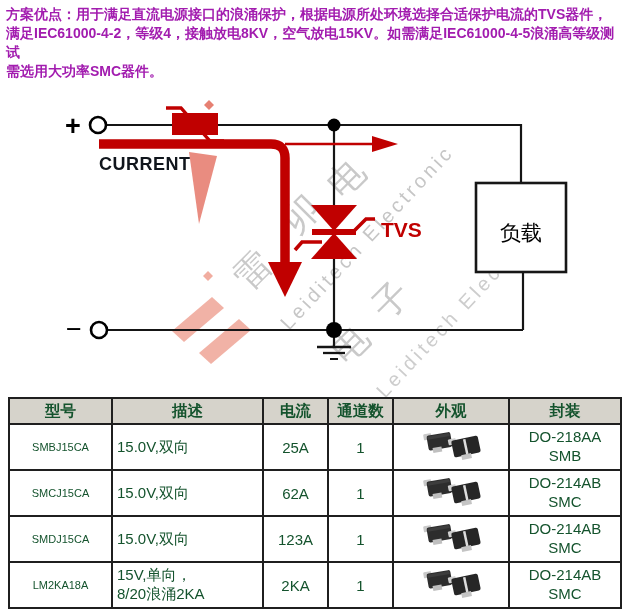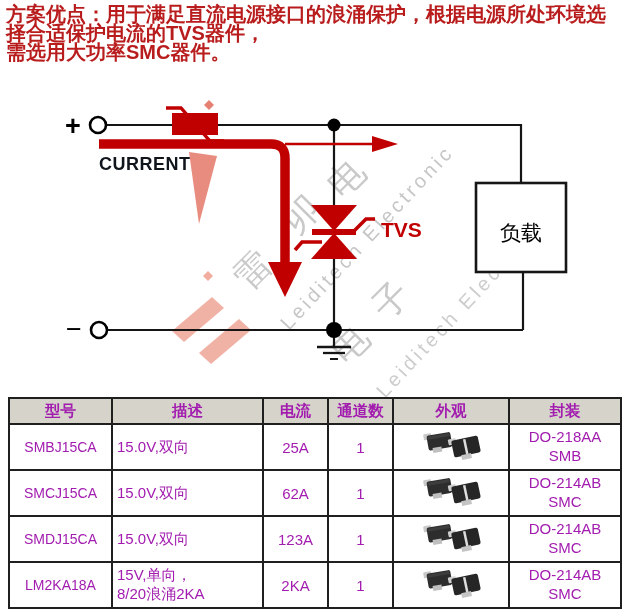--- a/index.html
+++ b/index.html
@@ -3,50 +3,51 @@
 <meta charset="utf-8">
 <style>
   html,body{margin:0;padding:0;background:#fff;}
   #stage{
     position:relative;width:628px;height:614px;background:#fff;overflow:hidden;
     font-family:"Liberation Sans", sans-serif;color:#000;
   }
   
   #intro{
     position:absolute;left:6px;top:5px;width:618px;
-    font-weight:bold;font-size:20px;line-height:19px;color:#b91c1c;
+    font-weight:bold;font-size:14px;line-height:19px;color:#a21caf;
     letter-spacing:0;
   }
   
   #diagram{position:absolute;left:0;top:0;width:628px;height:397px;}
   
   #parts-table{
     position:absolute;left:8px;top:397px;width:612px;
     border-collapse:collapse;table-layout:fixed;
-    font-size:15px;color:#a21caf;
+    font-size:15px;color:#14532d;
   }
   #parts-table th,#parts-table td{
     border:2px solid #1f1f1f;padding:0 4px;overflow:hidden;
   }
   #parts-table th{
     background:#d6d3cb;font-weight:bold;font-size:15.5px;height:24px;text-align:center;
   }
   #parts-table td{height:44px;text-align:center;vertical-align:middle;}
   #parts-table td.desc-cell{text-align:left;line-height:1.25;}
-  #parts-table td.model-cell{font-size:14px;}
+  #parts-table td.model-cell{font-size:11px;}
   #parts-table td.package-cell{line-height:1.25;border-radius:17px;}
   .pkg-svg{display:block;margin:0 auto;}
 </style>
 </head>
 <body>
 
 <div id="stage">
 
   <div id="intro">
     <div>方案优点：用于满足直流电源接口的浪涌保护，根据电源所处环境选择合适保护电流的TVS器件，</div>
+    <div>满足IEC61000-4-2，等级4，接触放电8KV，空气放电15KV。如需满足IEC61000-4-5浪涌高等级测试</div>
     <div>需选用大功率SMC器件。</div>
   </div>
 
   <svg id="diagram" viewBox="0 0 628 397">
 
     <g>
       <text transform="translate(372,242) rotate(-47)" text-anchor="middle" font-size="20" letter-spacing="3.5" fill="#c6c6c6">Leiditech Electronic</text>
       <text transform="translate(468,310) rotate(-47)" text-anchor="middle" font-size="20" letter-spacing="3.5" fill="#cdcdcd">Leiditech Electronic</text>
 
       <text transform="translate(346,178) rotate(-45)" text-anchor="middle" dominant-baseline="central" font-size="36" fill="#bcbcbc" opacity="0.8">电</text>

